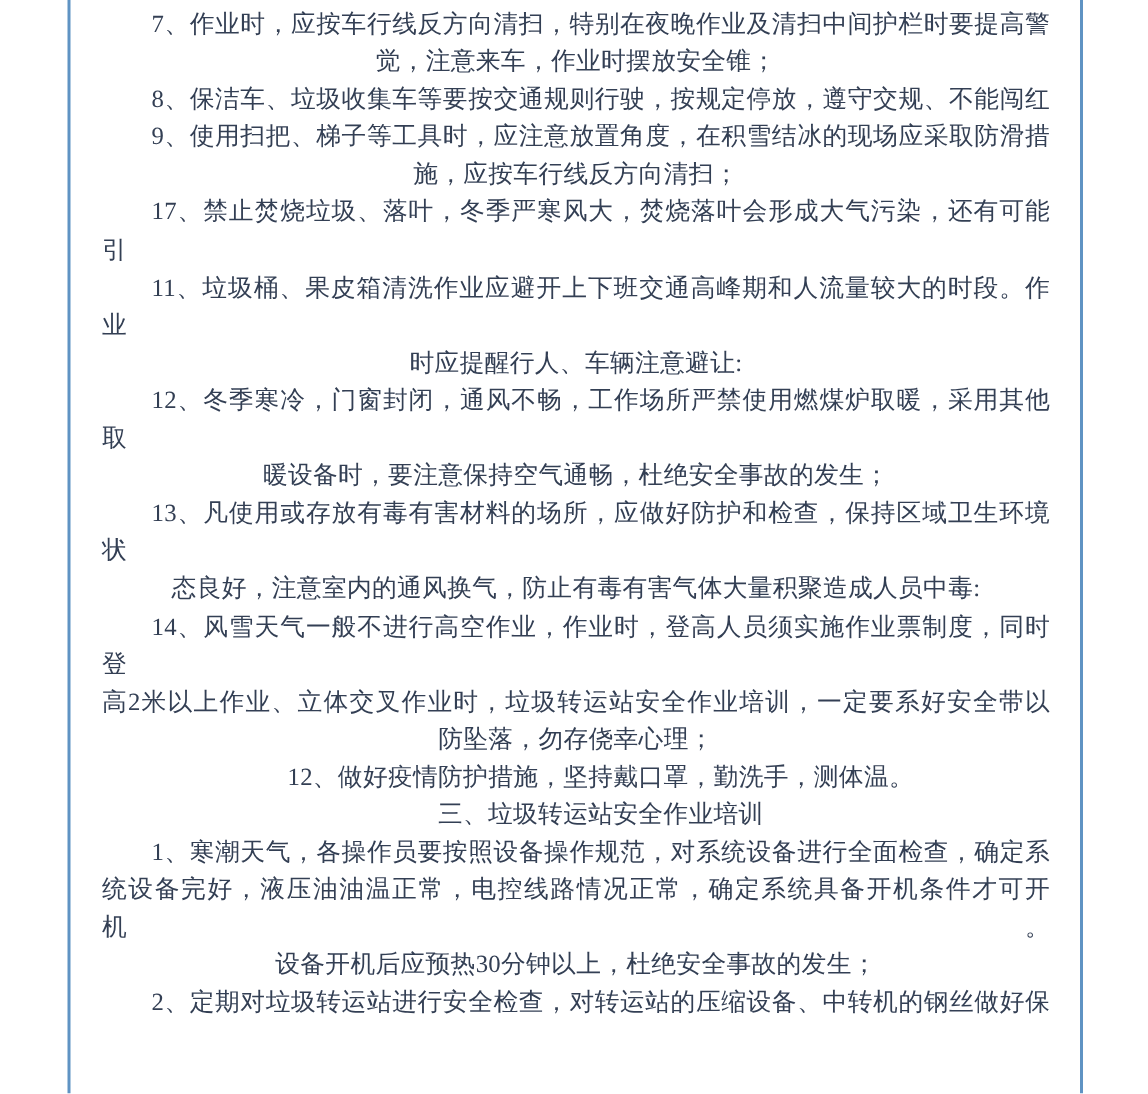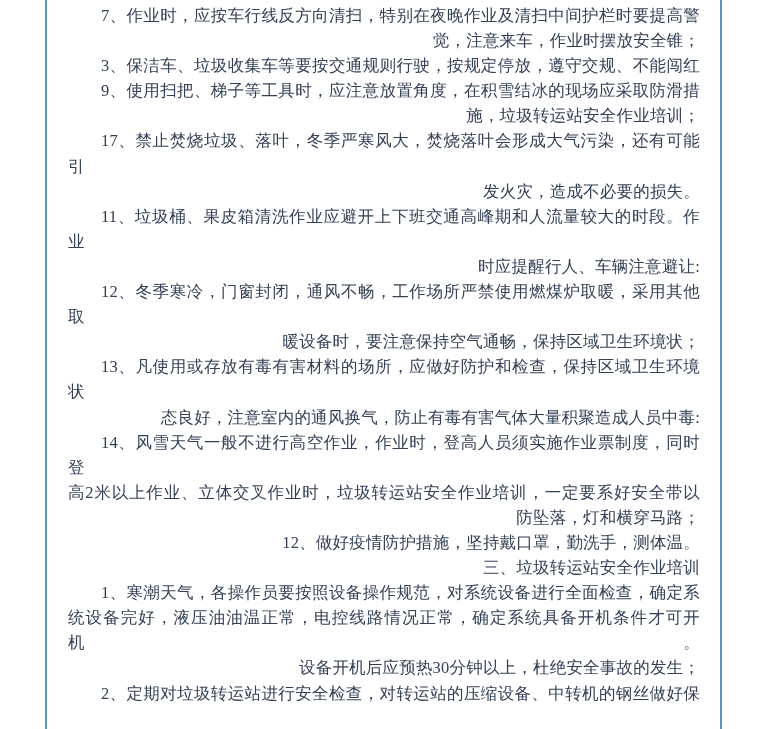--- a/index.html
+++ b/index.html
@@ -32,52 +32,51 @@
     position: absolute;
     top: 3px; left: 68px;
     width: 632px;
     color: var(--text-color);
     font-size: 16.5px;
     line-height: 25.1px;
     letter-spacing: 0.2px;
   }
   .line {
     white-space: nowrap;
-    text-align: right;
+    text-align: center;
   }
   .line.justify {
     white-space: normal;
     text-align: justify;
     text-align-last: justify;
   }
   .line.indent { text-indent: 33px; }
 </style>
 </head>
 <body>
 
 <div class="page">
   <div class="page-border left"></div>
   <div class="page-border right"></div>
   <div class="doc" id="document-body">
       <div class="line indent justify">7、作业时，应按车行线反方向清扫，特别在夜晚作业及清扫中间护栏时要提高警</div>
       <div class="line">觉，注意来车，作业时摆放安全锥；</div>
-      <div class="line indent justify">3、保洁车、垃圾收集车等要按交通规则行驶，按规定停放，遵守交规、不能闯红</div>
+      <div class="line indent justify">8、保洁车、垃圾收集车等要按交通规则行驶，按规定停放，遵守交规、不能闯红</div>
       <div class="line indent justify">9、使用扫把、梯子等工具时，应注意放置角度，在积雪结冰的现场应采取防滑措</div>
-      <div class="line">施，垃圾转运站安全作业培训；</div>
+      <div class="line">施，应按车行线反方向清扫；</div>
       <div class="line indent justify">17、禁止焚烧垃圾、落叶，冬季严寒风大，焚烧落叶会形成大气污染，还有可能引</div>
-      <div class="line">发火灾，造成不必要的损失。</div>
       <div class="line indent justify">11、垃圾桶、果皮箱清洗作业应避开上下班交通高峰期和人流量较大的时段。作业</div>
       <div class="line">时应提醒行人、车辆注意避让:</div>
       <div class="line indent justify">12、冬季寒冷，门窗封闭，通风不畅，工作场所严禁使用燃煤炉取暖，采用其他取</div>
-      <div class="line">暖设备时，要注意保持空气通畅，保持区域卫生环境状；</div>
+      <div class="line">暖设备时，要注意保持空气通畅，杜绝安全事故的发生；</div>
       <div class="line indent justify">13、凡使用或存放有毒有害材料的场所，应做好防护和检查，保持区域卫生环境状</div>
       <div class="line">态良好，注意室内的通风换气，防止有毒有害气体大量积聚造成人员中毒:</div>
       <div class="line indent justify">14、风雪天气一般不进行高空作业，作业时，登高人员须实施作业票制度，同时登</div>
       <div class="line justify">高2米以上作业、立体交叉作业时，垃圾转运站安全作业培训，一定要系好安全带以</div>
-      <div class="line">防坠落，灯和横穿马路；</div>
+      <div class="line">防坠落，勿存侥幸心理；</div>
       <div class="line indent">12、做好疫情防护措施，坚持戴口罩，勤洗手，测体温。</div>
       <div class="line indent">三、垃圾转运站安全作业培训</div>
       <div class="line indent justify">1、寒潮天气，各操作员要按照设备操作规范，对系统设备进行全面检查，确定系</div>
       <div class="line justify">统设备完好，液压油油温正常，电控线路情况正常，确定系统具备开机条件才可开机。</div>
       <div class="line">设备开机后应预热30分钟以上，杜绝安全事故的发生；</div>
       <div class="line indent justify">2、定期对垃圾转运站进行安全检查，对转运站的压缩设备、中转机的钢丝做好保</div>
     </div>
 </div>
 
 </body></html>

